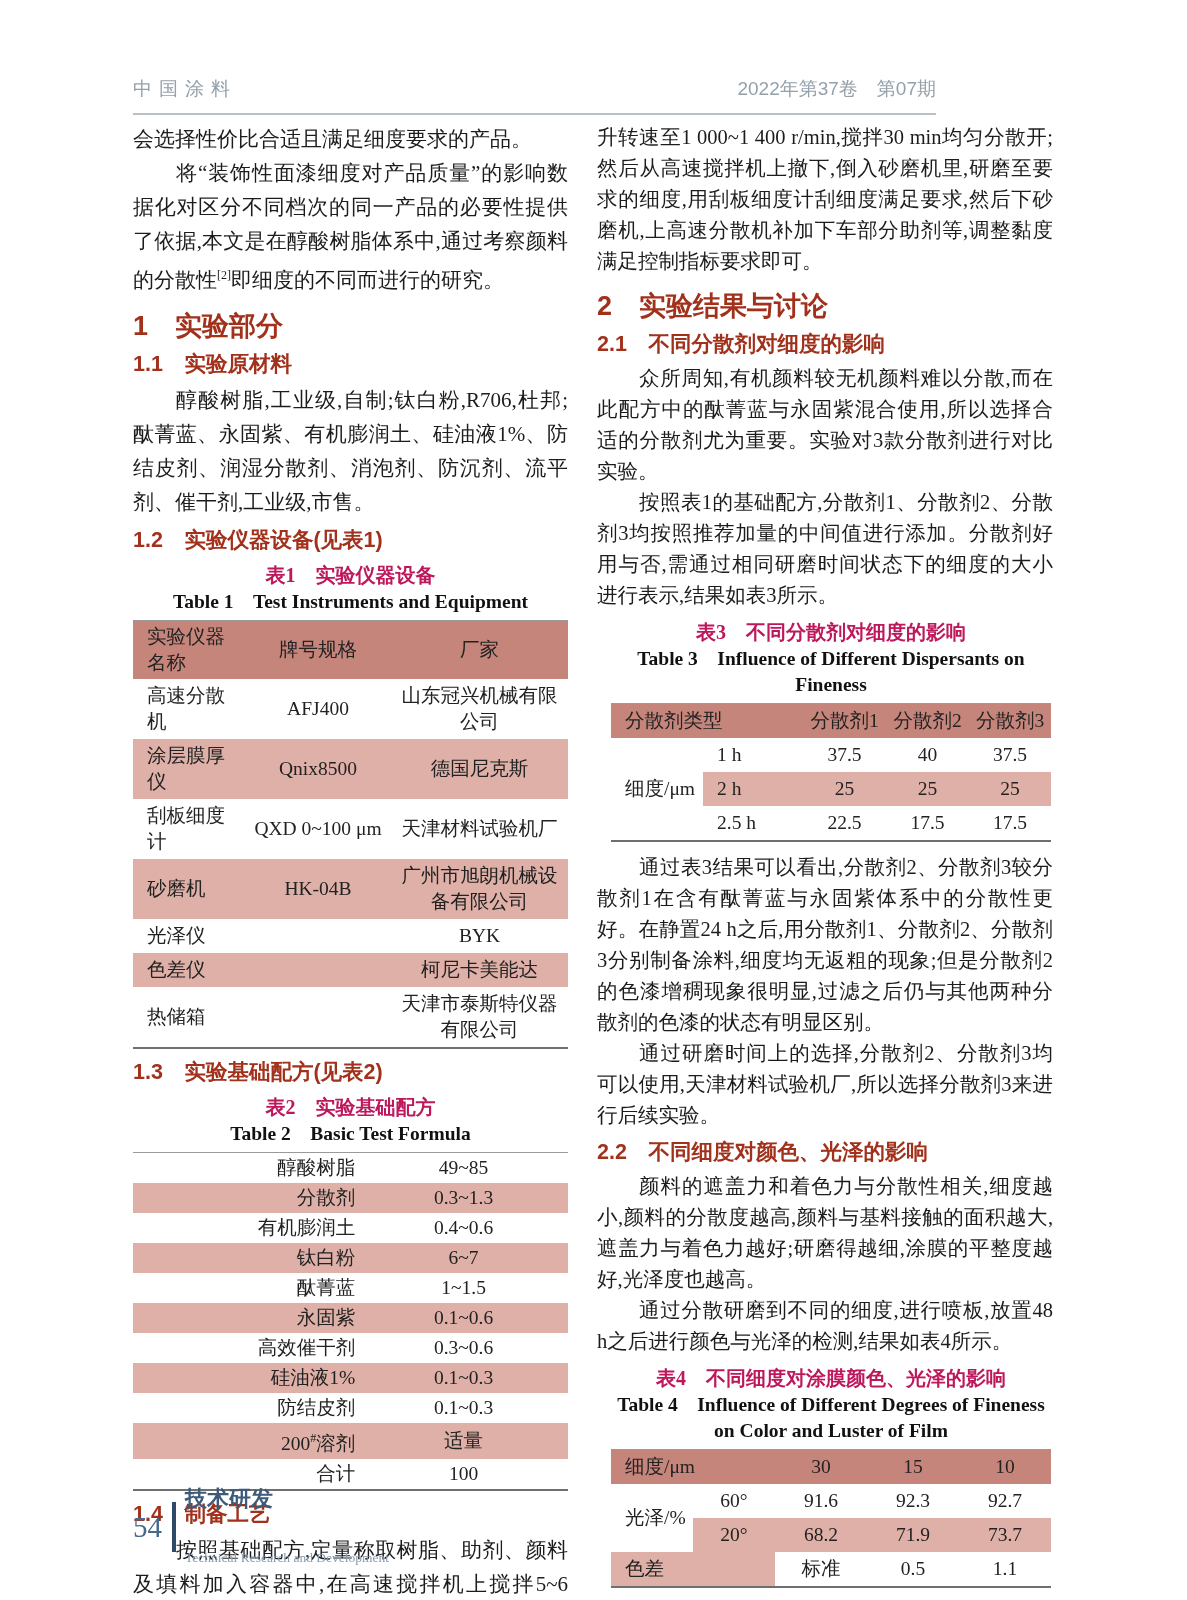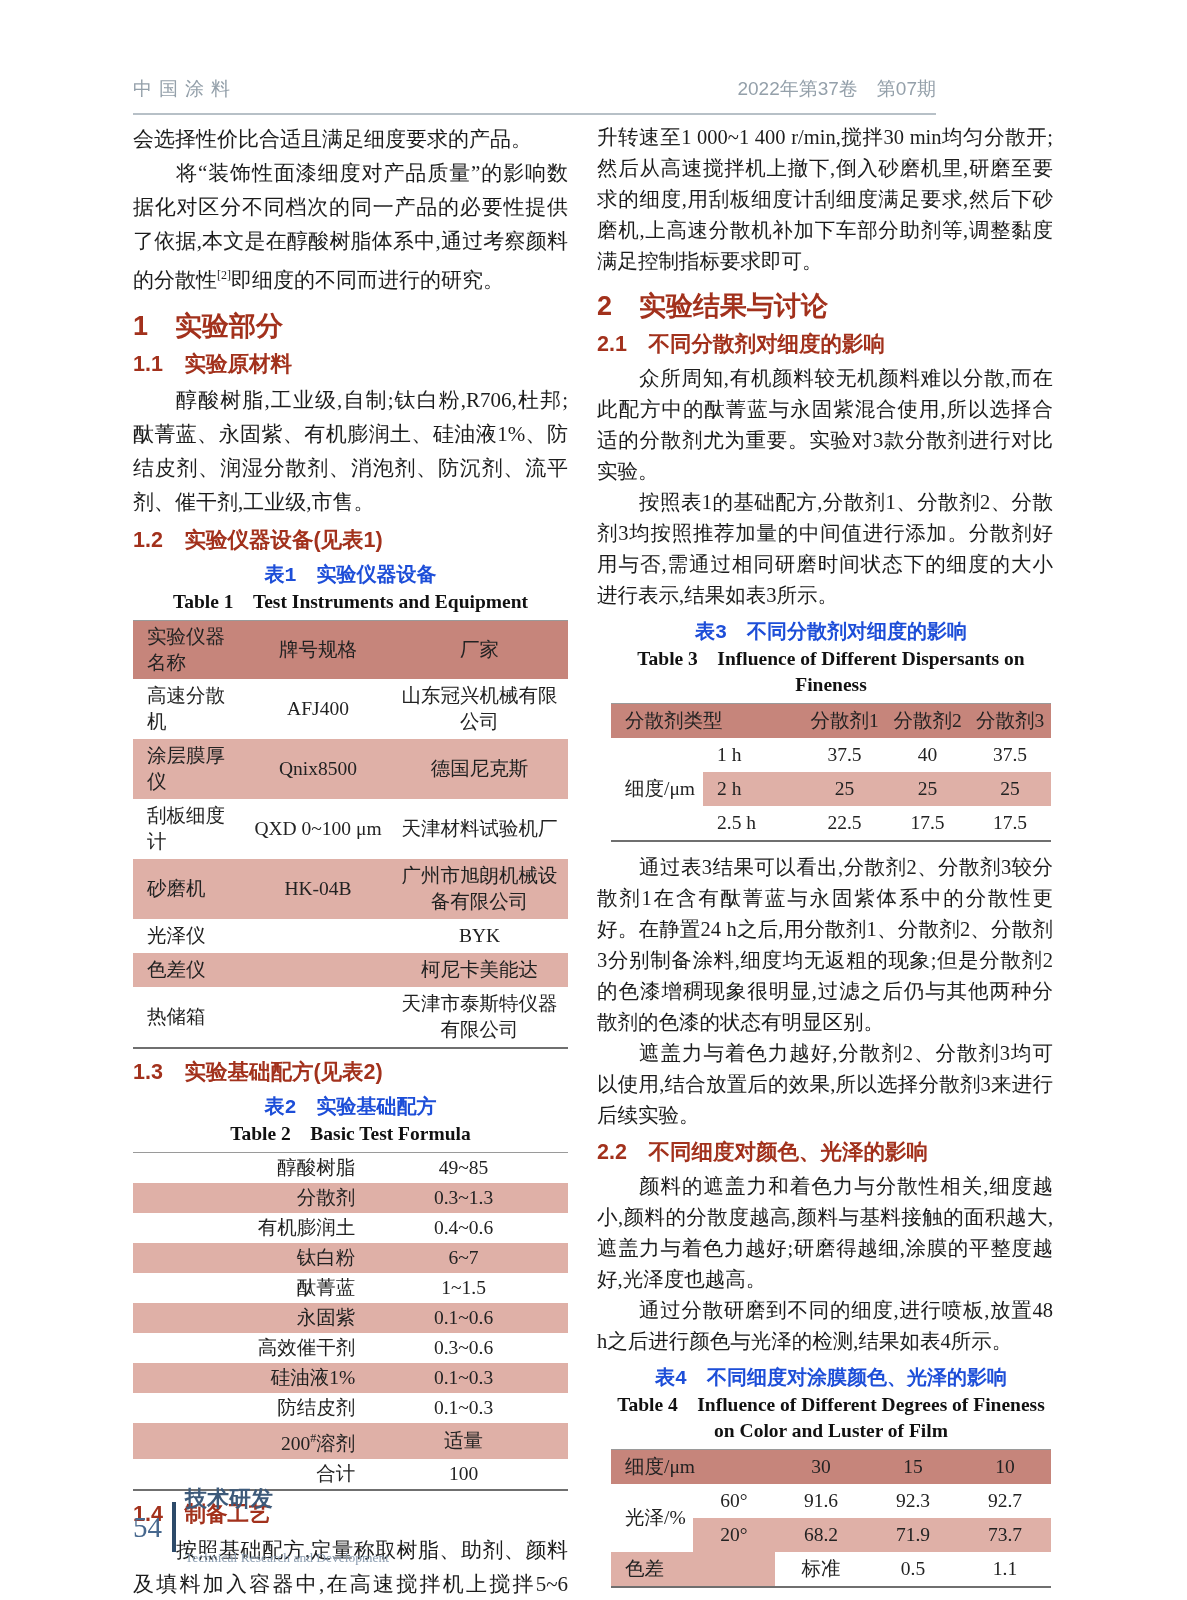--- a/index.html
+++ b/index.html
@@ -42,22 +42,22 @@
   h2.sub{
     margin:8px 0 5px;font-size:21.5px;line-height:27px;
     font-family:"Liberation Sans","DejaVu Sans",sans-serif;
     font-weight:700;color:#a2311c;
   }
   
   .tblblock{margin:8px 0 10px;}
   .colR .tblblock{margin-left:14px;width:440px;}
   .cap{text-align:center;margin-bottom:5px;}
   .capzh{
-    font-family:Liberation Mono, monospace;
-    font-weight:700;font-size:20px;line-height:27px;color:#1d4ed8;
+    font-family:Liberation Serif, serif;
+    font-weight:700;font-size:20px;line-height:27px;color:#be185d;
   }
   .capen{font-weight:700;font-size:19.5px;line-height:26px;color:#111;}
   table.tbl{
     width:100%;border-collapse:collapse;
     font-size:19.5px;color:#222;
     border-top:1px solid #9a9a9a;
     border-bottom:2px solid #6f6f6f;
   }
   .tbl th,.tbl td{font-weight:normal;text-align:center;padding:3px 4px;line-height:26px;vertical-align:middle;}
   .tbl tr.hdr th{background:#c6857b;}
@@ -272,21 +272,21 @@
             <td class="al">2.5 h</td>
             <td>22.5</td>
             <td>17.5</td>
             <td>17.5</td>
           </tr>
         </tbody>
           </table>
       </div>
 
       <p class="body">通过表3结果可以看出,分散剂2、分散剂3较分散剂1在含有酞菁蓝与永固紫体系中的分散性更好。在静置24 h之后,用分散剂1、分散剂2、分散剂3分别制备涂料,细度均无返粗的现象;但是分散剂2的色漆增稠现象很明显,过滤之后仍与其他两种分散剂的色漆的状态有明显区别。</p>
-      <p class="body">遮盖力与着色力越好,分散剂2、分散剂3均可以使用,结合放置后的效果,所以选择分散剂3来进行后续实验。</p>
+      <p class="body">通过研磨时间上的选择,分散剂2、分散剂3均可以使用,天津材料试验机厂,所以选择分散剂3来进行后续实验。</p>
 
       <h2 class="sub">2.2　不同细度对颜色、光泽的影响</h2>
       <p class="body">颜料的遮盖力和着色力与分散性相关,细度越小,颜料的分散度越高,颜料与基料接触的面积越大,遮盖力与着色力越好;研磨得越细,涂膜的平整度越好,光泽度也越高。</p>
       <p class="body">通过分散研磨到不同的细度,进行喷板,放置48 h之后进行颜色与光泽的检测,结果如表4所示。</p>
 
       <div class="tblblock">
         <div class="cap">
           <div class="capzh">表4　不同细度对涂膜颜色、光泽的影响</div>
           <div class="capen">Table 4　Influence of Different Degrees of Fineness on Color and Luster of Film</div>
         </div>

